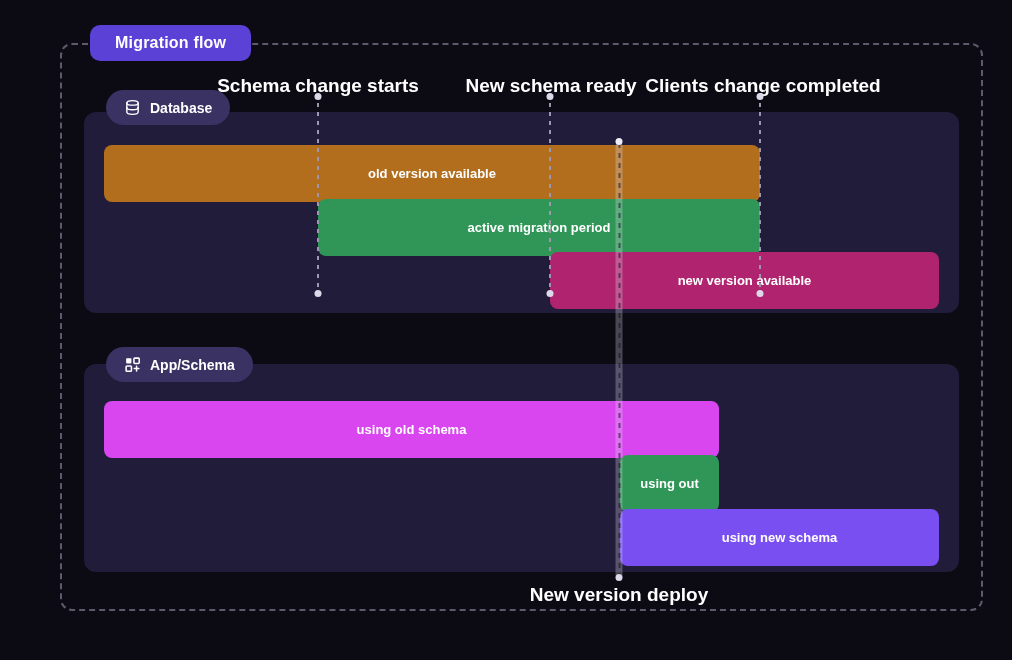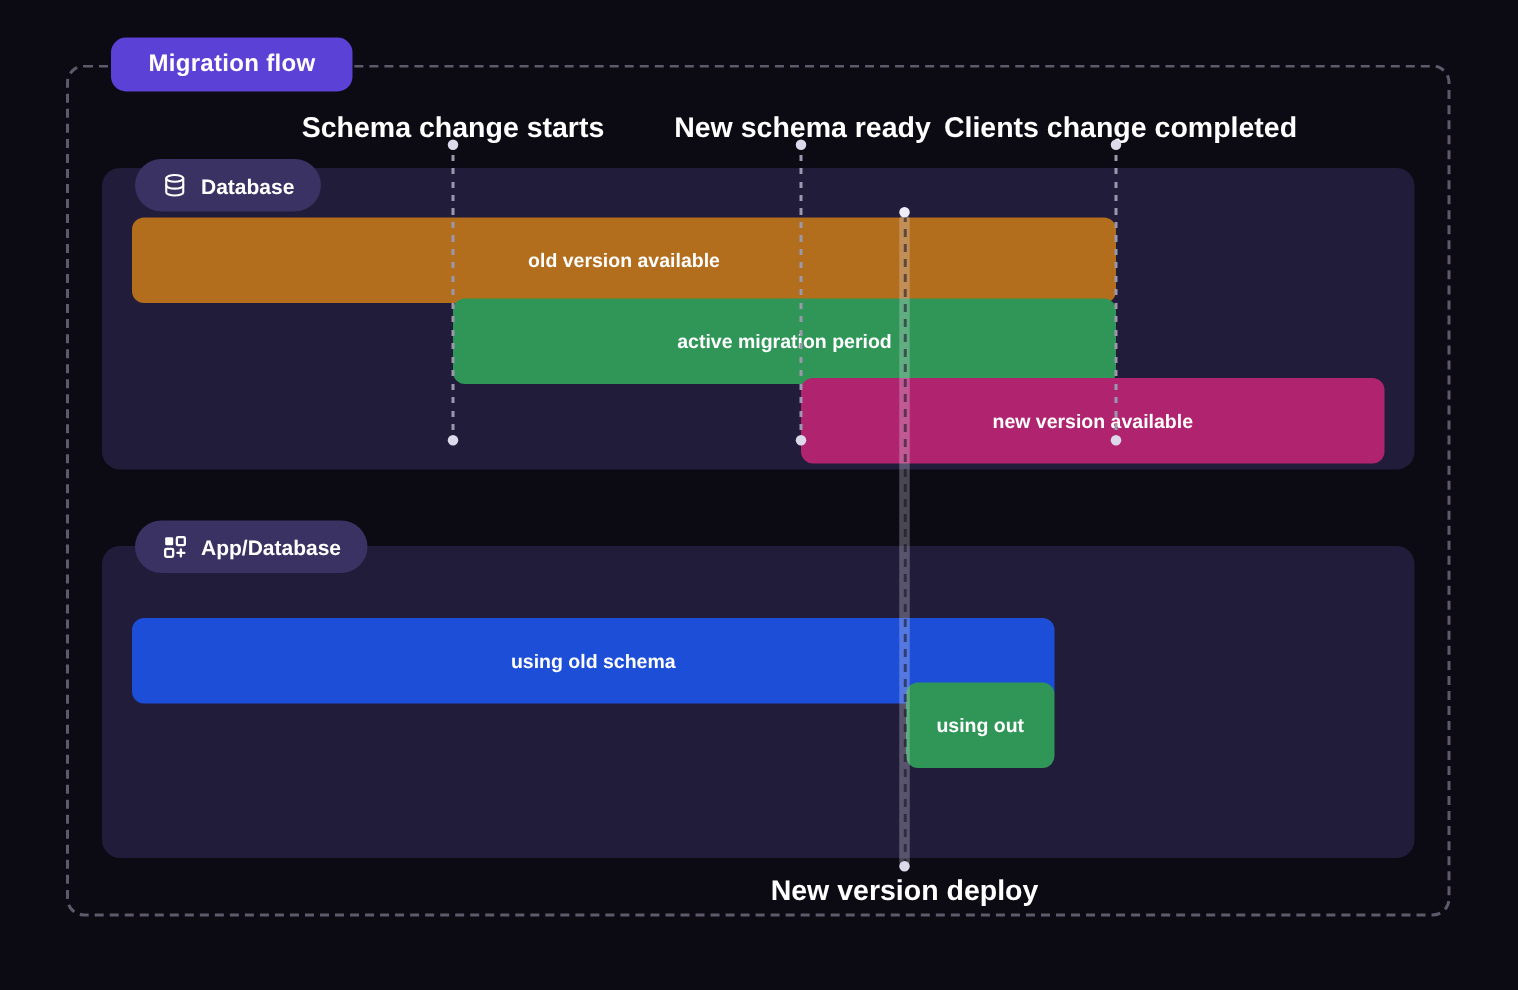--- a/index.html
+++ b/index.html
@@ -4,21 +4,21 @@
 <style>
   * { margin:0; padding:0; box-sizing:border-box; }
   html,body { width:1012px; height:660px; }
   body {
     background:#0c0a13;
     font-family:"Liberation Sans", sans-serif;
     position:relative;
     overflow:hidden;
     color:#fff;
   }
-  .stage { position:absolute; inset:0; }
+  .stage { position:absolute; inset:0;margin-left:16px; }
 
   
   .frame {
     position:absolute; left:44px; top:43px; width:923px; height:568px;
     border:2px dashed #5e5a6b; border-radius:12px;
   }
 
   
   .title-badge {
     position:absolute; left:74px; top:25px; height:36px;
@@ -35,34 +35,34 @@
   .panel.db  { top:112px; height:201px; }
   .panel.app { top:364px; height:208px; }
 
   
   .section-badge {
     position:absolute; left:90px; height:35px; z-index:4;
     display:flex; align-items:center; gap:9px; padding:0 18px;
     background:#393263; border-radius:18px;
     font-size:14px; font-weight:700;
   }
-  .section-badge.db  { top:106px; }
+  .section-badge.db  { top:90px; }
   .section-badge.app { top:347px; }
   .section-badge svg { display:block; }
 
   
   .bar {
     position:absolute; height:57px; border-radius:8px; z-index:2;
     display:flex; align-items:center; justify-content:center;
     font-size:13px; font-weight:700; color:#fff;
   }
   .bar.old-version      { left:88px;  top:145px; width:656px; background:#b26d1d; }
   .bar.active-migration { left:302px; top:199px; width:442px; background:#2f9657; }
   .bar.new-version      { left:534px; top:252px; width:389px; background:#b0246f; }
-  .bar.using-old        { left:88px;  top:412px; width:615px; background:#1d4ed8; }
+  .bar.using-old        { left:88px;  top:401px; width:615px; background:#d946ef; }
   .bar.roll-out         { left:604px; top:455px; width:99px;  background:#2f9657; }
   .bar.using-new        { left:604px; top:509px; width:319px; background:#7a4ff2; }
 
   
   .milestone-label {
     position:absolute; top:75px; transform:translateX(-50%);
     font-size:19px; font-weight:700; white-space:nowrap; z-index:5;
   }
   .milestone-label.bottom { top:584px; }
   .dot {
@@ -117,37 +117,40 @@
   <div class="panel app"></div>
   <div class="section-badge app">
     <span>
       <svg width="17" height="17" viewBox="0 0 24 24" fill="none" stroke="#ffffff" stroke-width="2.2" stroke-linecap="round">
         <rect x="3" y="3" width="7.5" height="7.5" rx="1.2" fill="#ffffff" stroke="none"></rect>
         <rect x="14" y="3" width="7.5" height="7.5" rx="1.2"></rect>
         <rect x="3" y="14" width="7.5" height="7.5" rx="1.2"></rect>
         <path d="M17.75 14.5v6.5 M14.5 17.75h6.5"></path>
       </svg>
     </span>
-    <span>App/Database</span>
+    <span>App/Schema</span>
   </div>
 
   <div class="bar old-version">
     <span>old version available</span>
   </div>
   <div class="bar active-migration">
     <span>active migration period</span>
   </div>
   <div class="bar new-version">
     <span>new version available</span>
   </div>
   <div class="bar using-old">
     <span>using old schema</span>
   </div>
   <div class="bar roll-out">
     <span>using out</span>
+  </div>
+  <div class="bar using-new">
+    <span>using new schema</span>
   </div>
 
   <div class="milestone-label" style="left:302px">Schema change starts</div>
   <div class="dot guide-top-dot" style="left:302px"></div>
   <div class="vline guide-line" style="left:302px"></div>
   <div class="dot guide-bottom-dot" style="left:302px"></div>
 
   <div class="milestone-label" style="left:535px">New schema ready</div>
   <div class="dot guide-top-dot" style="left:534px"></div>
   <div class="vline guide-line" style="left:534px"></div>

